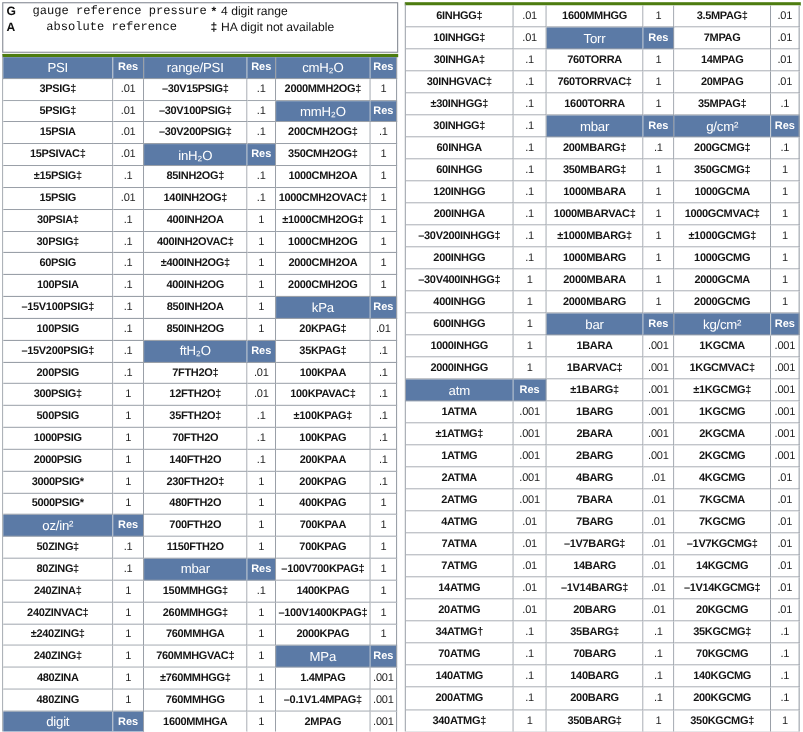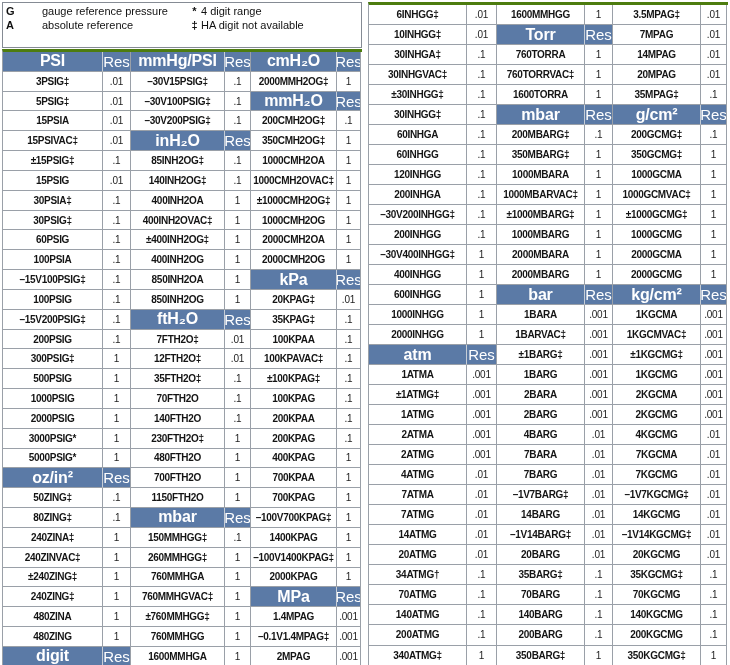--- a/index.html
+++ b/index.html
@@ -13,21 +13,21 @@
 
   
   .legend{
     box-sizing:border-box;height:46px;border:1px solid #858b94;
     display:flex;align-items:flex-start;padding:2px 0 0 3px;margin-bottom:1px;
     background:#fff;
   }
   .sym-col{width:182px;}
   .sym-row{display:flex;line-height:13.5px;font-size:11px;}
   .sym-key{font-weight:bold;width:36px;letter-spacing:-0.2px;}
-  .sym-desc{white-space:nowrap;}
+  .sym-desc{white-space:nowrap;font-family:Liberation Mono, monospace;}
   .note-col{flex:1;}
   .note-row{display:flex;line-height:13.5px;font-size:11px;}
   .note-key{font-weight:bold;width:13px;text-align:center;}
   .note-desc{white-space:nowrap;}
 
   
   .grid{
     display:grid;box-sizing:border-box;
     border-left:1px solid #9aa0a8;border-top:3px solid #4d7c0f;
     background:#fff;
@@ -38,26 +38,26 @@
   .cell{
     box-sizing:border-box;
     border-right:1px solid #9aa0a8;border-bottom:1px solid #9aa0a8;
     display:flex;align-items:center;justify-content:center;
     white-space:nowrap;overflow:hidden;background:#fff;
   }
   .dname{font-weight:bold;font-size:10px;letter-spacing:-0.3px;color:#141414;}
   .dres{font-weight:normal;font-size:10px;letter-spacing:-0.2px;color:#222;}
   .hname{
     background:var(--header_bg,#5b7aa6);color:var(--header_text,#fff);
-    font-weight:bold;font-size:16px;letter-spacing:-0.2px;
+    font-weight:normal;font-size:12px;letter-spacing:-0.2px;
     border-right-color:#c6cdd6;border-bottom-color:#9aa0a8;
   }
   .hres{
     background:var(--header_bg,#5b7aa6);color:var(--header_text,#fff);
-    font-weight:normal;font-size:15px;
+    font-weight:bold;font-size:10px;
     border-bottom-color:#9aa0a8;
   }
 </style>
 </head>
 <body>
 
 <div class="page">
 
   <div class="col">
     <div class="legend">
@@ -76,21 +76,21 @@
           <span class="note-key">*</span>
           <span class="note-desc">4 digit range</span>
         </div>
         <div class="note-row">
           <span class="note-key">‡</span>
           <span class="note-desc">HA digit not available</span>
         </div>
       </div>
     </div>
     <div class="grid" id="left-grid">
-        <div class="trow"><div class="cell hname">PSI</div><div class="cell hres">Res</div><div class="cell hname">mmHg/PSI</div><div class="cell hres">Res</div><div class="cell hname">cmH₂O</div><div class="cell hres">Res</div></div>
+        <div class="trow"><div class="cell hname">PSI</div><div class="cell hres">Res</div><div class="cell hname">range/PSI</div><div class="cell hres">Res</div><div class="cell hname">cmH₂O</div><div class="cell hres">Res</div></div>
         <div class="trow"><div class="cell dname">3PSIG‡</div><div class="cell dres">.01</div><div class="cell dname">–30V15PSIG‡</div><div class="cell dres">.1</div><div class="cell dname">2000MMH2OG‡</div><div class="cell dres">1</div></div>
         <div class="trow"><div class="cell dname">5PSIG‡</div><div class="cell dres">.01</div><div class="cell dname">–30V100PSIG‡</div><div class="cell dres">.1</div><div class="cell hname">mmH₂O</div><div class="cell hres">Res</div></div>
         <div class="trow"><div class="cell dname">15PSIA</div><div class="cell dres">.01</div><div class="cell dname">–30V200PSIG‡</div><div class="cell dres">.1</div><div class="cell dname">200CMH2OG‡</div><div class="cell dres">.1</div></div>
         <div class="trow"><div class="cell dname">15PSIVAC‡</div><div class="cell dres">.01</div><div class="cell hname">inH₂O</div><div class="cell hres">Res</div><div class="cell dname">350CMH2OG‡</div><div class="cell dres">1</div></div>
         <div class="trow"><div class="cell dname">±15PSIG‡</div><div class="cell dres">.1</div><div class="cell dname">85INH2OG‡</div><div class="cell dres">.1</div><div class="cell dname">1000CMH2OA</div><div class="cell dres">1</div></div>
         <div class="trow"><div class="cell dname">15PSIG</div><div class="cell dres">.01</div><div class="cell dname">140INH2OG‡</div><div class="cell dres">.1</div><div class="cell dname">1000CMH2OVAC‡</div><div class="cell dres">1</div></div>
         <div class="trow"><div class="cell dname">30PSIA‡</div><div class="cell dres">.1</div><div class="cell dname">400INH2OA</div><div class="cell dres">1</div><div class="cell dname">±1000CMH2OG‡</div><div class="cell dres">1</div></div>
         <div class="trow"><div class="cell dname">30PSIG‡</div><div class="cell dres">.1</div><div class="cell dname">400INH2OVAC‡</div><div class="cell dres">1</div><div class="cell dname">1000CMH2OG</div><div class="cell dres">1</div></div>
         <div class="trow"><div class="cell dname">60PSIG</div><div class="cell dres">.1</div><div class="cell dname">±400INH2OG‡</div><div class="cell dres">1</div><div class="cell dname">2000CMH2OA</div><div class="cell dres">1</div></div>
         <div class="trow"><div class="cell dname">100PSIA</div><div class="cell dres">.1</div><div class="cell dname">400INH2OG</div><div class="cell dres">1</div><div class="cell dname">2000CMH2OG</div><div class="cell dres">1</div></div>

